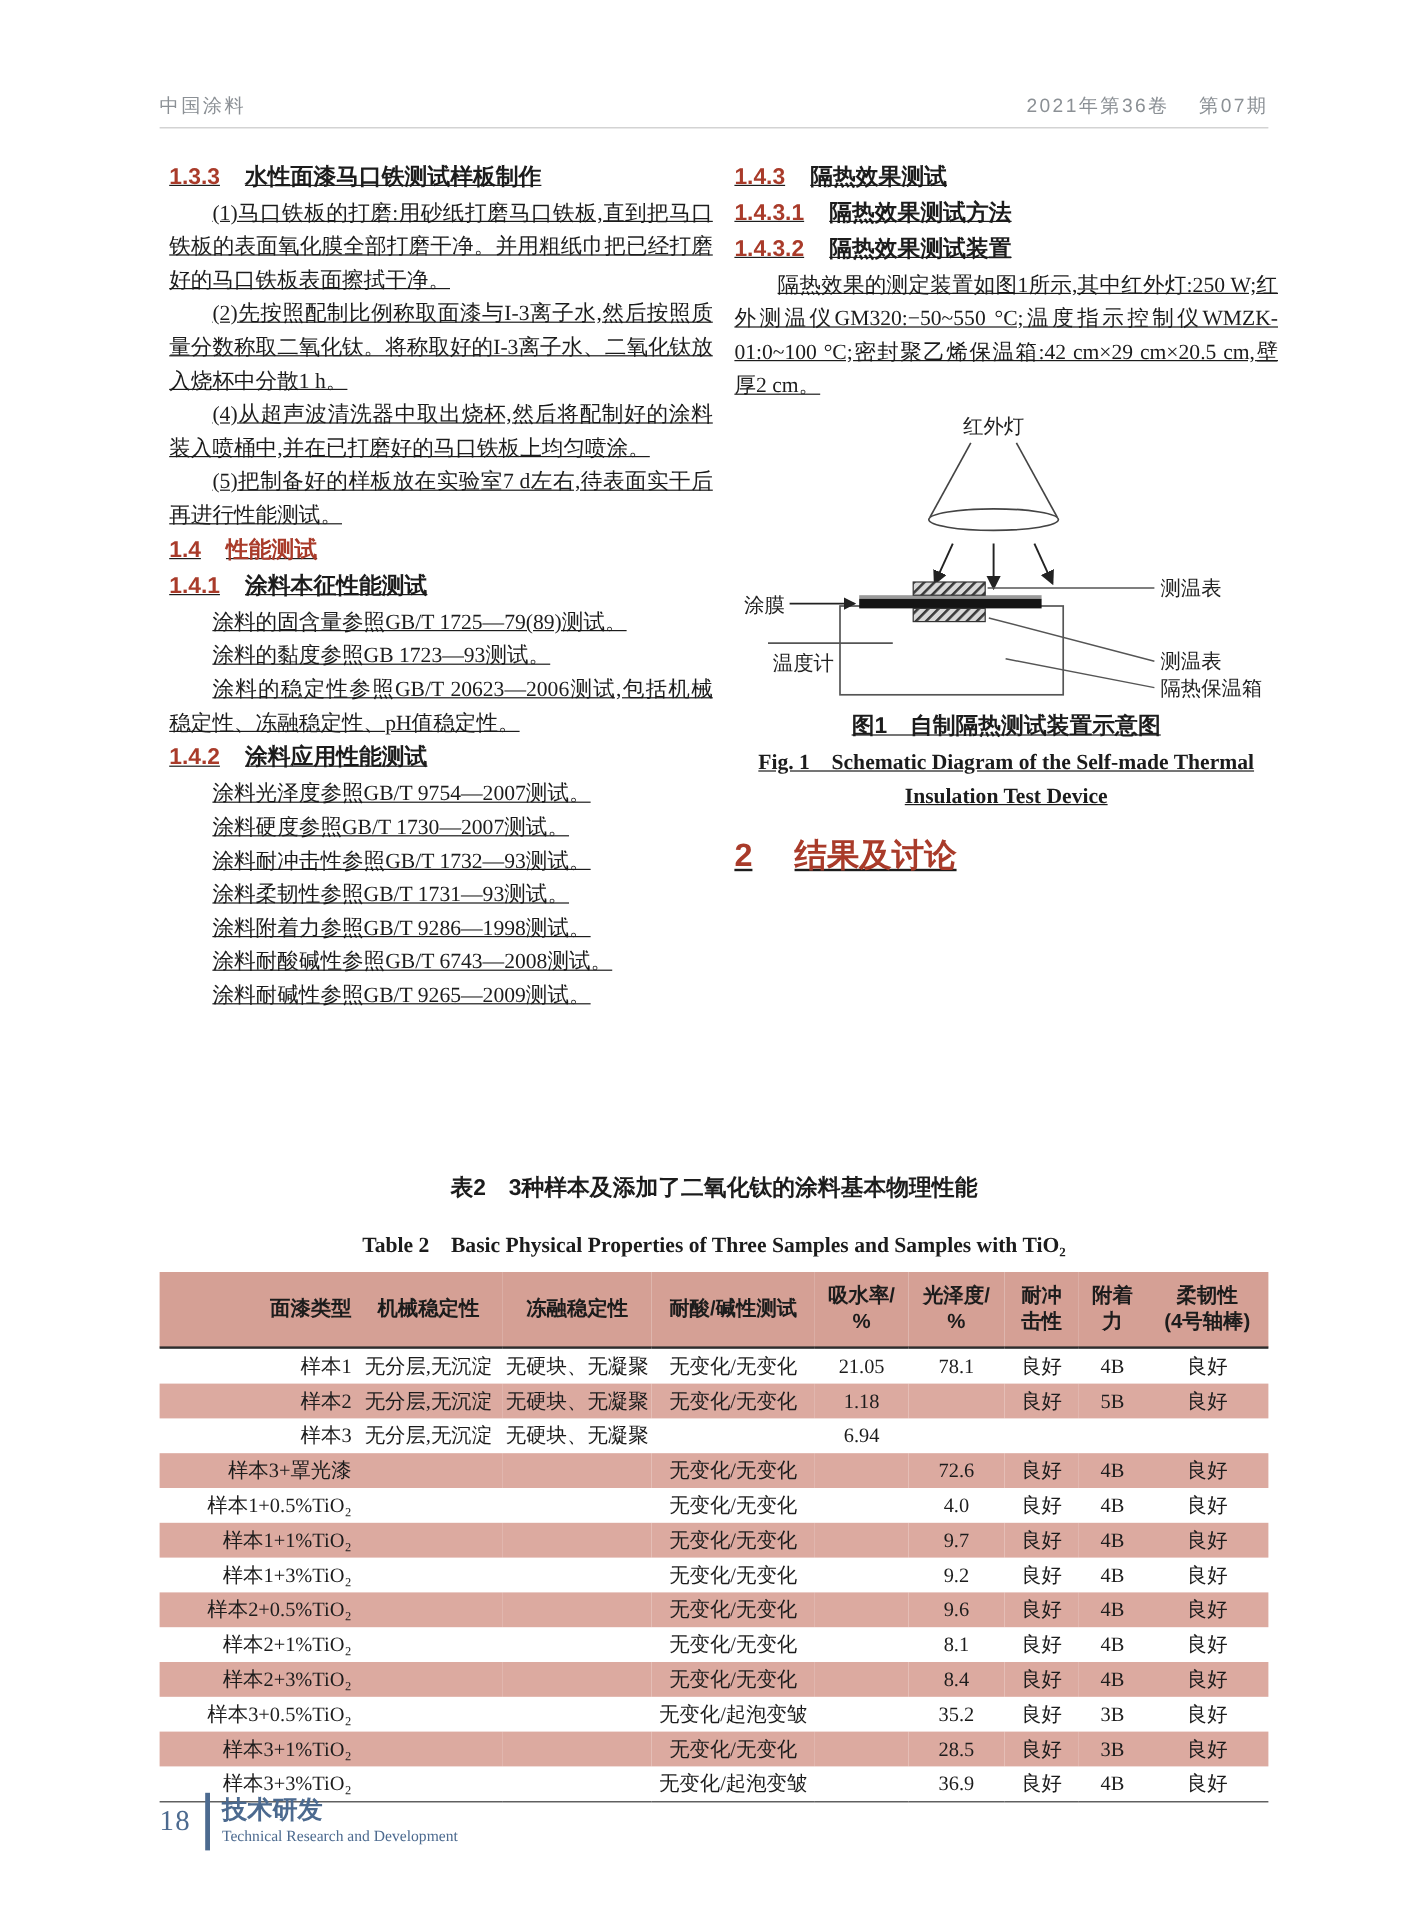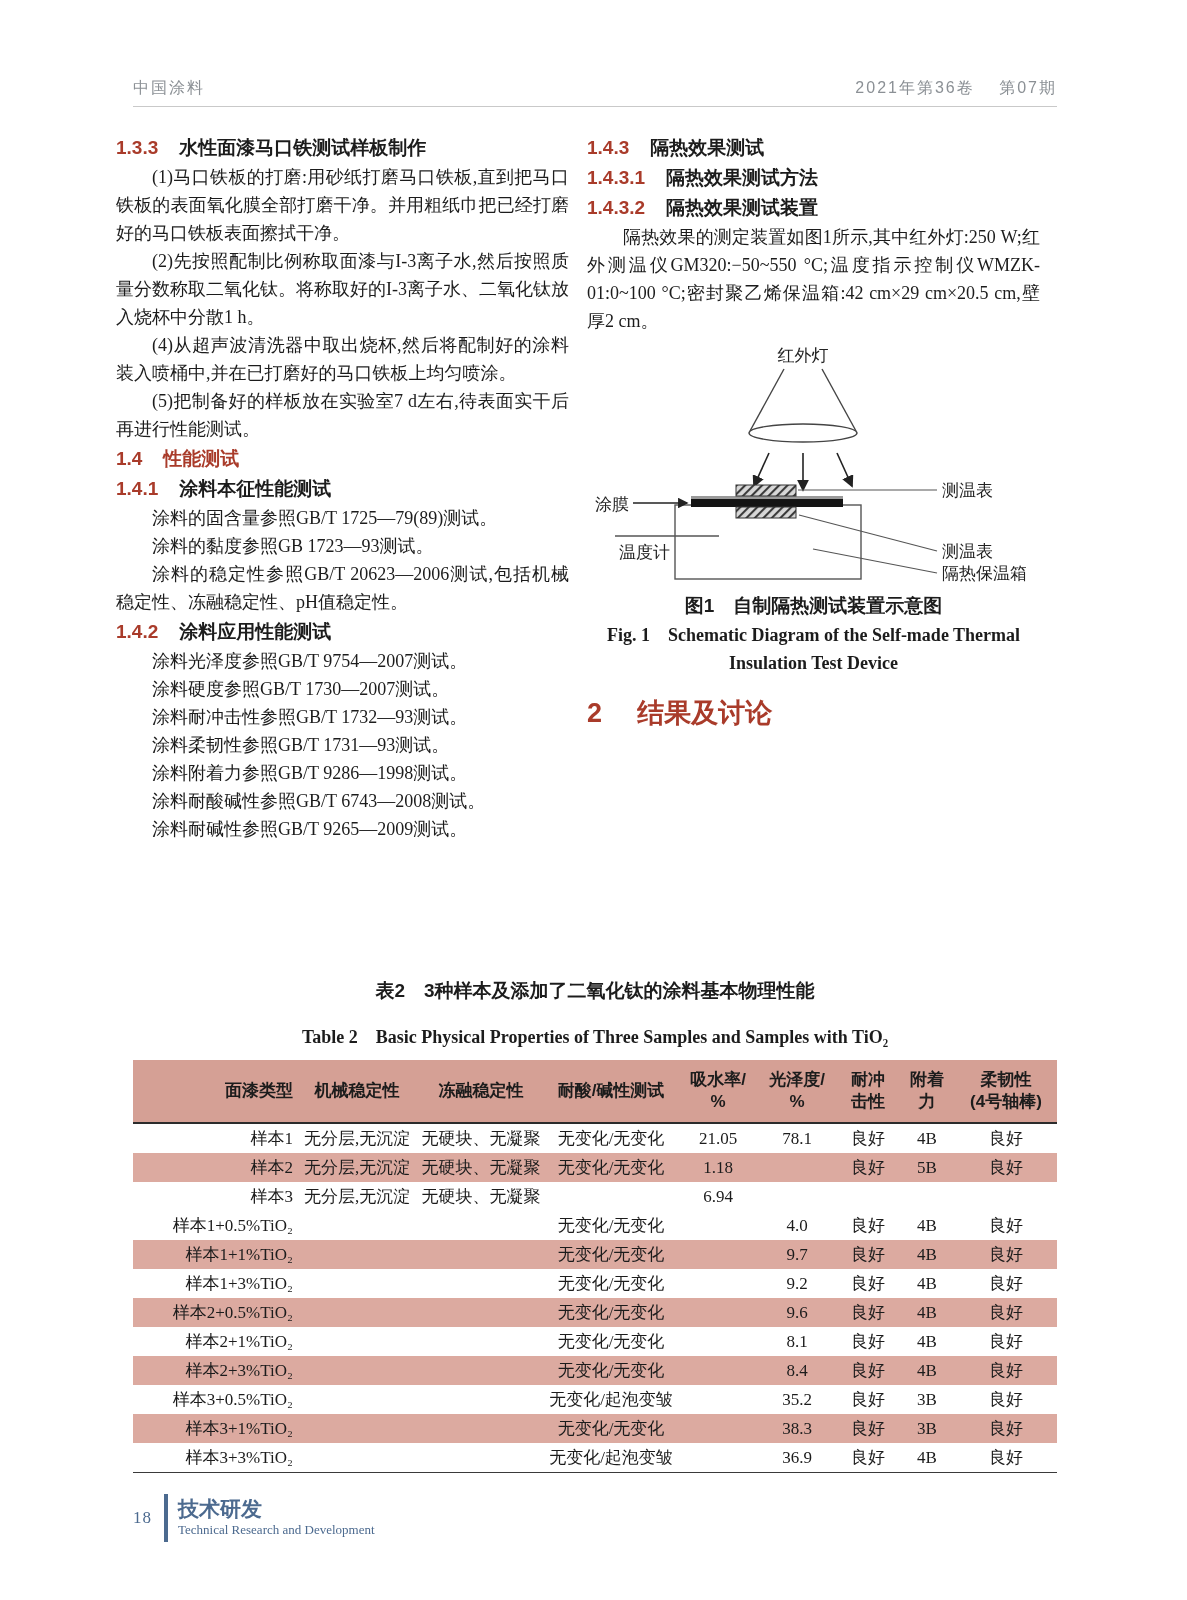--- a/index.html
+++ b/index.html
@@ -13,21 +13,21 @@
   *{box-sizing:border-box;}
   html,body{margin:0;padding:0;}
   body{width:1187px;height:1600px;background:#e9e9e9;font-family:"Liberation Serif","DejaVu Serif",serif;color:var(--ink);}
   .page{position:relative;width:1187px;height:1600px;background:#ffffff;overflow:hidden;}
   
   .hdr{position:absolute;top:78px;left:133px;width:924px;display:flex;justify-content:space-between;align-items:flex-end;
        font-family:"Liberation Sans","DejaVu Sans",sans-serif;color:var(--hdr-gray);font-size:16px;letter-spacing:2px;}
   .hdr-rule{position:absolute;top:106px;left:133px;width:924px;height:1px;background:#c9c9c9;}
   .hdr-right span{margin-left:18px;}
   
-  .cols{position:absolute;top:132px;left:116px;width:924px;display:flex;gap:18px;}
+  .cols{position:absolute;top:132px;left:141px;width:924px;display:flex;gap:18px;text-decoration:underline;}
   .col{width:453px;}
   .para{margin:0;font-size:18px;line-height:28px;text-align:justify;text-indent:2em;}
   .sec-head{margin:1px 0;font-family:"Liberation Sans","DejaVu Sans",sans-serif;font-weight:700;font-size:19px;line-height:29px;color:var(--ink);}
   .sec-head .num{color:var(--accent);margin-right:1.1em;}
   .sec-head.all-red,.sec-head.all-red .num{color:var(--accent);}
   .sec-head-lg{margin:16px 0 4px 0;font-family:"Liberation Sans","DejaVu Sans",sans-serif;font-weight:700;font-size:27px;line-height:40px;color:var(--accent);}
   .sec-head-lg .num{margin-right:1.3em;}
   .sec-head-md{margin:0;font-family:"Liberation Sans","DejaVu Sans",sans-serif;font-weight:700;font-size:20px;line-height:34px;color:var(--accent);}
   .sec-head-md .num{margin-right:0.9em;}
   
@@ -43,21 +43,21 @@
   thead th{background:var(--pink-head);font-family:"Liberation Sans","DejaVu Sans",sans-serif;font-weight:700;
            font-size:17px;line-height:22px;padding:9px 2px;white-space:pre-line;border-bottom:2px solid #2c2c2c;vertical-align:middle;}
   tbody td{font-size:17px;line-height:20px;padding:4.5px 2px;text-align:center;vertical-align:middle;}
   tbody tr.alt{background:var(--pink-row);}
   tbody td.name-col, thead th.name-col{text-align:right;padding-left:18px;}
   tbody{border-bottom:1.5px solid #3a3a3a;}
   col.c1{width:162px;} col.c2{width:124px;} col.c3{width:124px;} col.c4{width:136px;}
   col.c5{width:78px;} col.c6{width:80px;} col.c7{width:62px;} col.c8{width:56px;} col.c9{width:102px;}
   
   .footer{position:absolute;left:133px;top:1494px;display:flex;align-items:center;color:var(--footer-blue);}
-  .footer .pnum{font-size:17px;margin-right:12px;letter-spacing:1px;}
+  .footer .pnum{font-size:24px;margin-right:12px;letter-spacing:1px;}
   .footer .vbar{width:4px;height:48px;background:var(--footer-blue);margin-right:10px;}
   .footer .sec-zh{font-family:"Liberation Sans","DejaVu Sans",sans-serif;font-weight:700;font-size:21px;line-height:24px;}
   .footer .sec-en{font-size:13px;line-height:18px;}
   svg text{font-family:"Liberation Serif","DejaVu Serif",serif;font-size:17px;fill:#222;}
 </style>
 </head>
 <body>
 
 <div class="page">
 
@@ -240,20 +240,31 @@
             <td class="name-col">样本3</td>
             <td>无分层,无沉淀</td>
             <td>无硬块、无凝聚</td>
             <td></td>
             <td>6.94</td>
             <td></td>
             <td></td>
             <td></td>
             <td></td>
           </tr>
+          <tr class="alt">
+            <td class="name-col">样本3+罩光漆</td>
+            <td></td>
+            <td></td>
+            <td>无变化/无变化</td>
+            <td></td>
+            <td>72.6</td>
+            <td>良好</td>
+            <td>4B</td>
+            <td>良好</td>
+          </tr>
           <tr>
             <td class="name-col">样本1+0.5%TiO₂</td>
             <td></td>
             <td></td>
             <td>无变化/无变化</td>
             <td></td>
             <td>4.0</td>
             <td>良好</td>
             <td>4B</td>
             <td>良好</td>
@@ -323,21 +334,21 @@
             <td>良好</td>
             <td>3B</td>
             <td>良好</td>
           </tr>
           <tr class="alt">
             <td class="name-col">样本3+1%TiO₂</td>
             <td></td>
             <td></td>
             <td>无变化/无变化</td>
             <td></td>
-            <td>38.3</td>
+            <td>28.5</td>
             <td>良好</td>
             <td>3B</td>
             <td>良好</td>
           </tr>
           <tr>
             <td class="name-col">样本3+3%TiO₂</td>
             <td></td>
             <td></td>
             <td>无变化/起泡变皱</td>
             <td></td>

